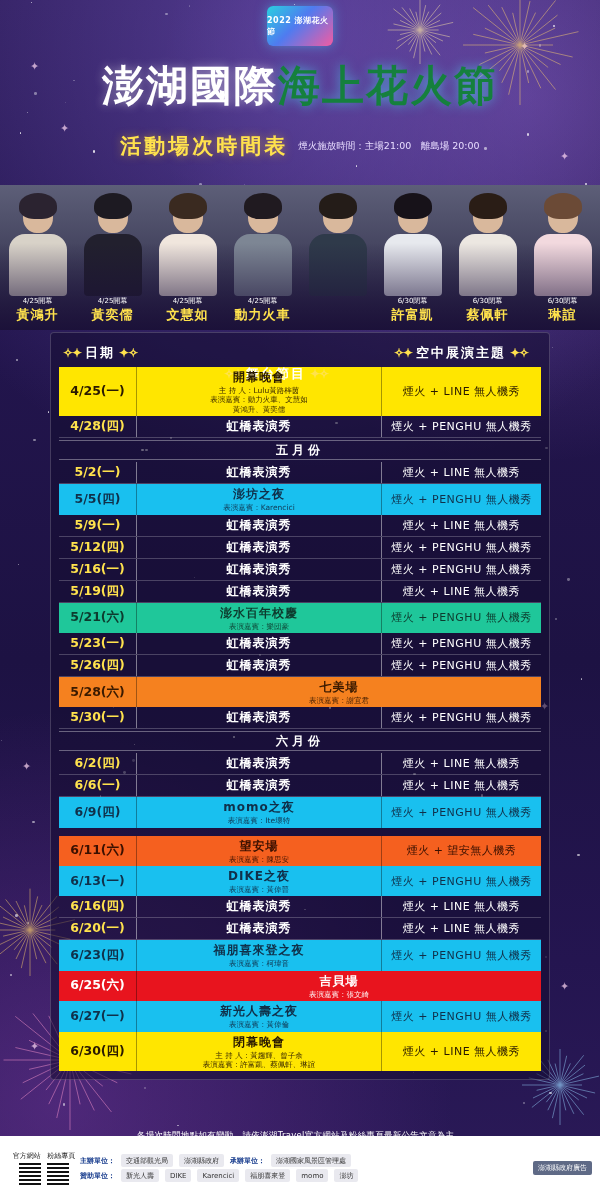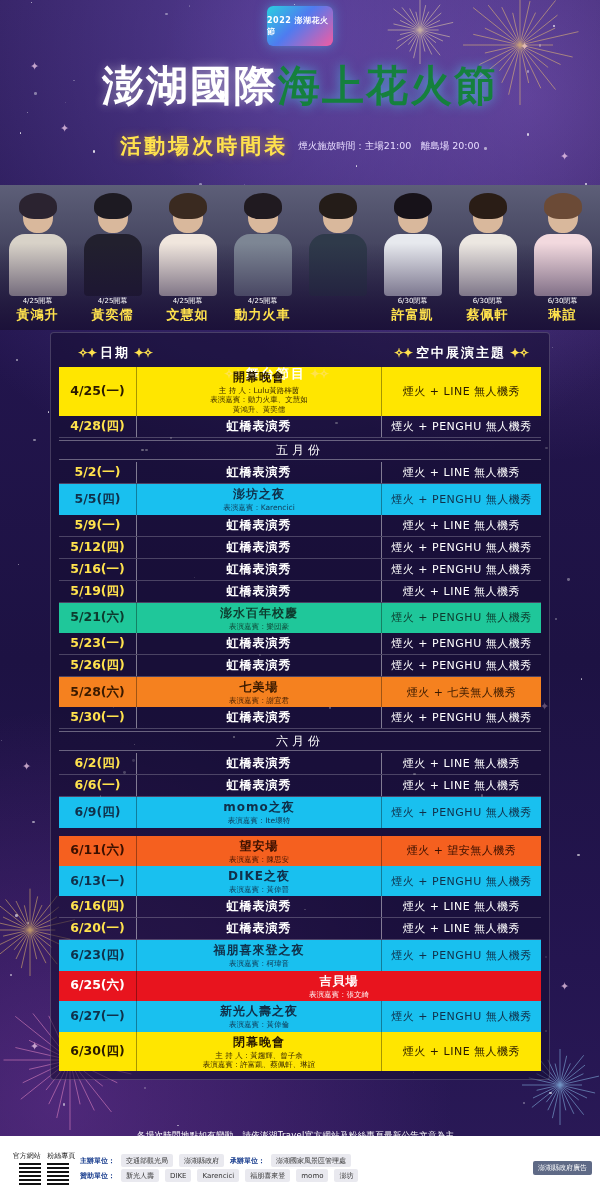--- a/index.html
+++ b/index.html
@@ -95,28 +95,28 @@
     background:rgba(20,12,48,.55);
     border:1px solid rgba(255,255,255,.18);
     border-radius:4px;
     padding:6px 8px 8px 8px;
   }
   .panel-head{
     display:flex; align-items:center; height:28px;
     color:#ffffff; font-size:13px; font-weight:bold; letter-spacing:2px;
     font-family:"DejaVu Serif", serif;
   }
-  .ph-1{ width:112px; text-align:center; }
+  .ph-1{ width:112px; text-align:left; }
   .ph-2{ flex:1; text-align:center;margin-top:42px; }
   .ph-3{ width:160px; text-align:center; }
   .sparkle{ color:#ffe24d; font-size:12px; margin:0 4px; letter-spacing:-1px; }
 
   .month-band{
     height:20px; display:flex; align-items:center; justify-content:center;
-    color:#ffffff; font-size:12px; font-weight:normal; letter-spacing:4px;
+    color:#ffffff; font-size:12px; font-weight:bold; letter-spacing:4px;
     border-top:1px solid rgba(255,255,255,.35);
     border-bottom:1px solid rgba(255,255,255,.35);
     margin:2px 0;
     font-family:"DejaVu Serif", serif;
   }
 
   .row{ display:flex; align-items:stretch; min-height:22px; }
   .c-date{
     width:78px; display:flex; align-items:center; justify-content:center;
     font-size:12.5px; font-weight:bold; letter-spacing:0;
@@ -623,21 +623,20 @@
           <div class="p-title">虹橋表演秀</div>
         </div>
         <div class="c-show">煙火 + PENGHU 無人機秀</div>
       </div>
       <div class="row hl" style="background: rgb(245, 129, 31); color: rgb(58, 26, 0);">
         <div class="c-date">5/28(六)</div>
         <div class="c-prog">
           <div class="p-title">七美場</div>
           <div class="p-sub">表演嘉賓：謝宜君</div>
         </div>
-        <div class="c-show">煙火 + 七美無人機秀</div>
       </div>
       <div class="row plain sep">
         <div class="c-date">5/30(一)</div>
         <div class="c-prog">
           <div class="p-title">虹橋表演秀</div>
         </div>
         <div class="c-show">煙火 + PENGHU 無人機秀</div>
       </div>
     </div>
   <div class="month-band">六月份</div>

